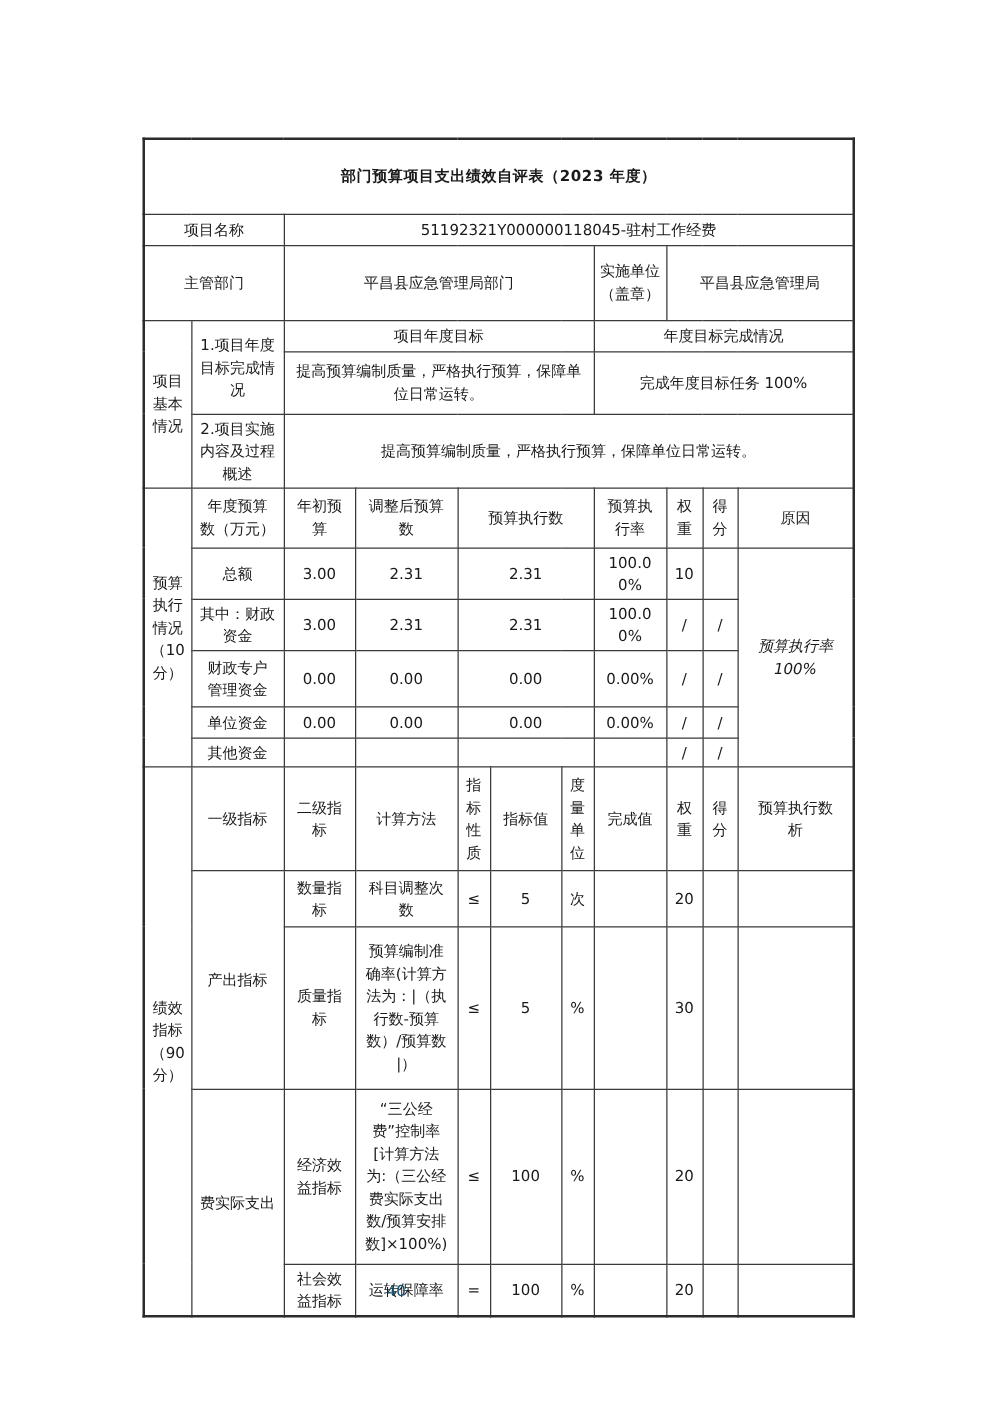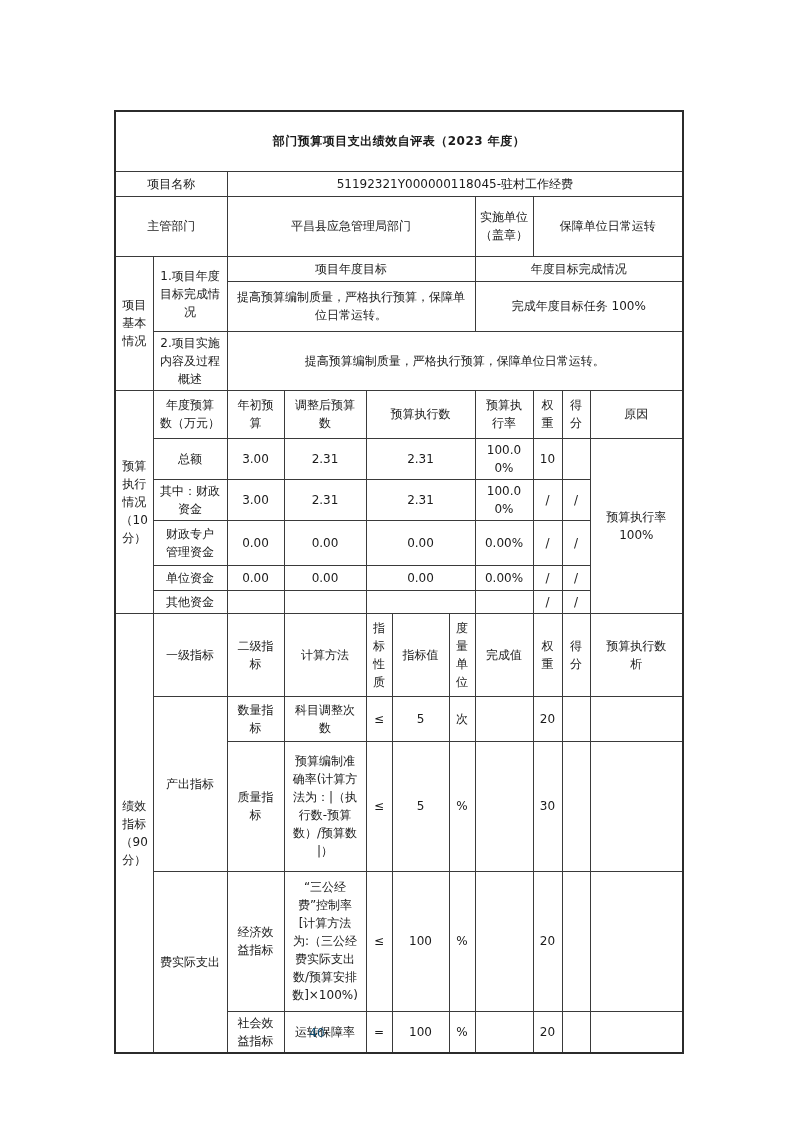--- a/index.html
+++ b/index.html
@@ -30,21 +30,21 @@
     word-break:break-all;
     overflow:hidden;
   }
   td.title-cell {
     font-size:19px;
     font-weight:bold;
     letter-spacing:0.5px;
     padding:6px 2px;
   }
   td.left { text-align:left;margin-top:12px; }
-  td.italic { }
+  td.italic { font-style:italic; }
   td.tight { line-height:1.45; padding:1px 2px; }
   tr.rt { height:60px; }
   tr.r2 { height:25px; }
   tr.r3 { height:60px; }
   tr.r4 { height:25px; }
   tr.r5 { height:50px; }
   tr.r6 { height:55px; }
   tr.bh { height:48px; }
   tr.b0 { height:28px; }
   tr.b1 { height:40px; }
@@ -91,21 +91,21 @@
 
     <tr class="r2">
       <td colspan="2" class="left">项目名称</td>
       <td colspan="9" class="left">51192321Y000000118045-驻村工作经费</td>
     </tr>
 
     <tr class="r3">
       <td colspan="2" class="left">主管部门</td>
       <td colspan="5" class="left">平昌县应急管理局部门</td>
       <td class="left tight">实施单位（盖章）</td>
-      <td colspan="3">保障单位日常运转</td>
+      <td colspan="3">平昌县应急管理局</td>
     </tr>
 
     <tr class="r4">
       <td rowspan="3" class="tight">项目
 基本
 情况</td>
       <td rowspan="2" class="left tight">1.项目年度目标完成情况</td>
       <td colspan="5">项目年度目标</td>
       <td colspan="4">年度目标完成情况</td>
     </tr>

